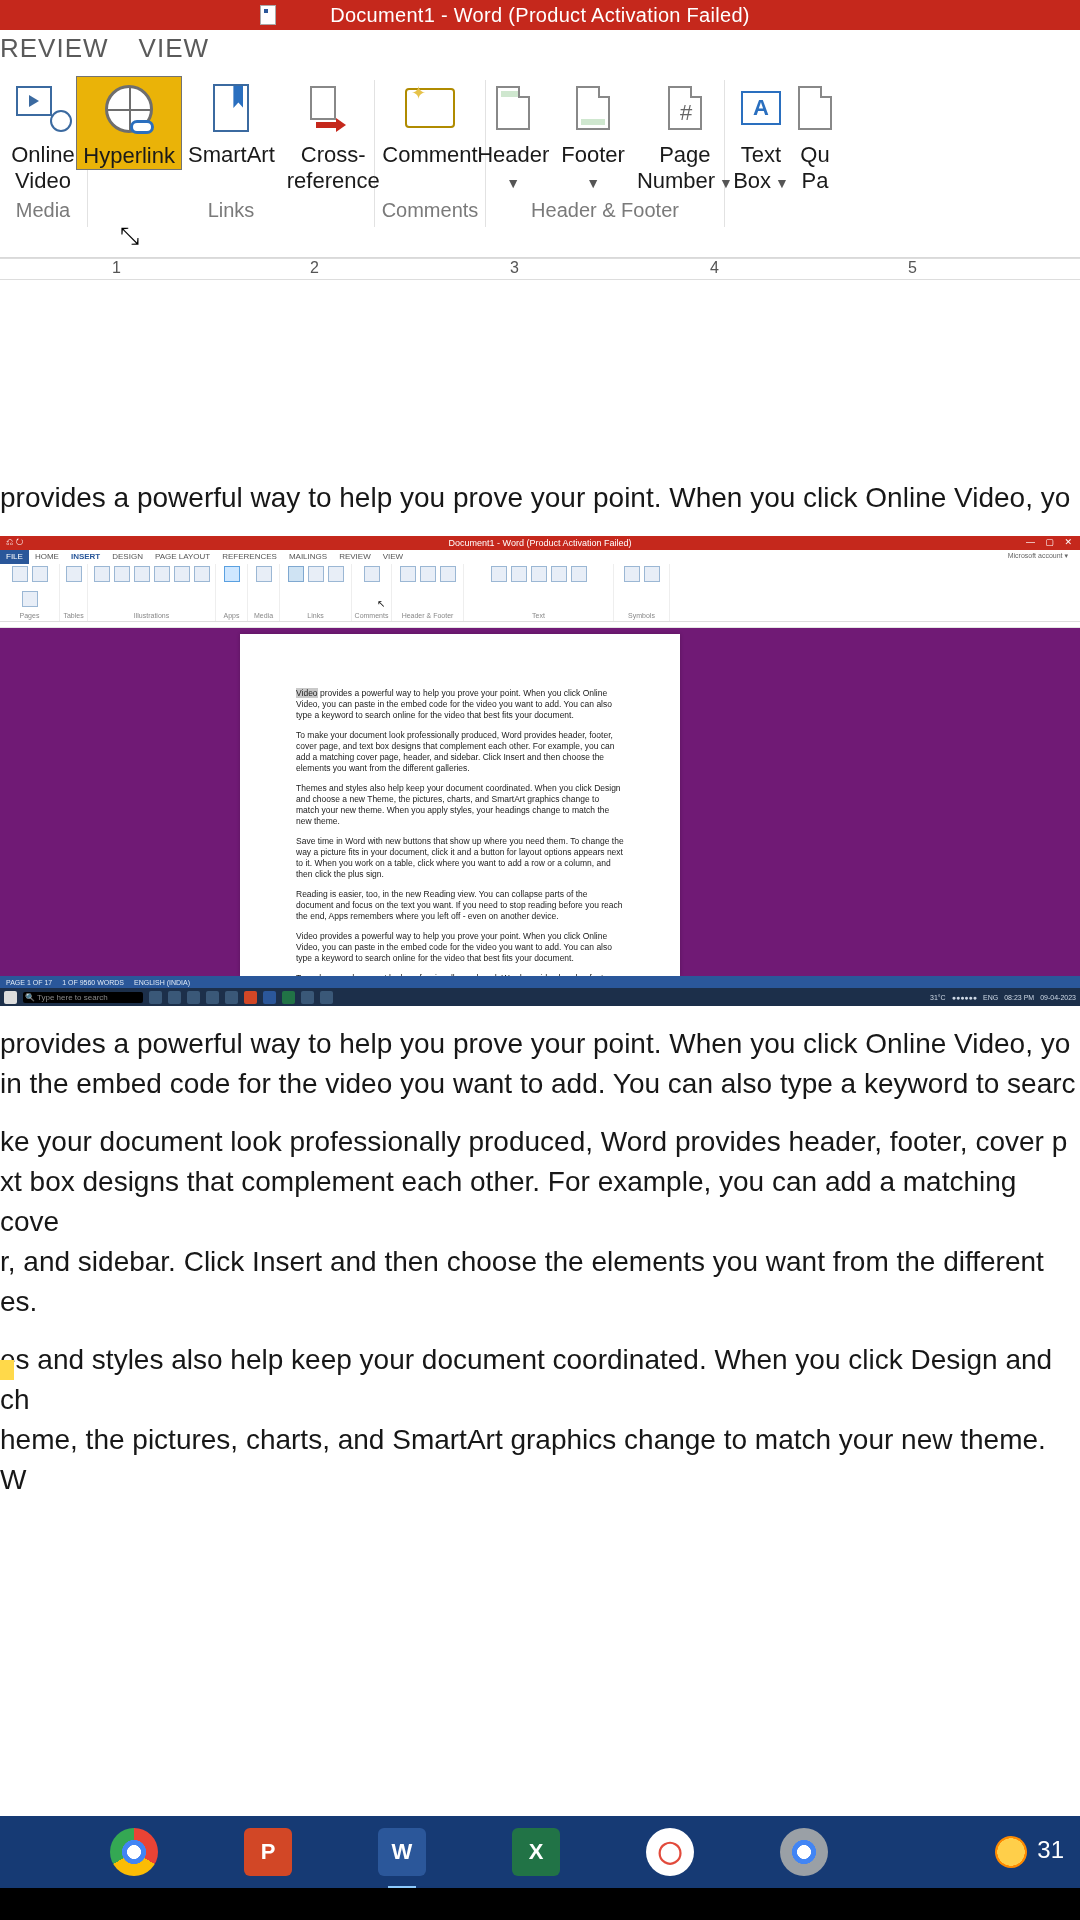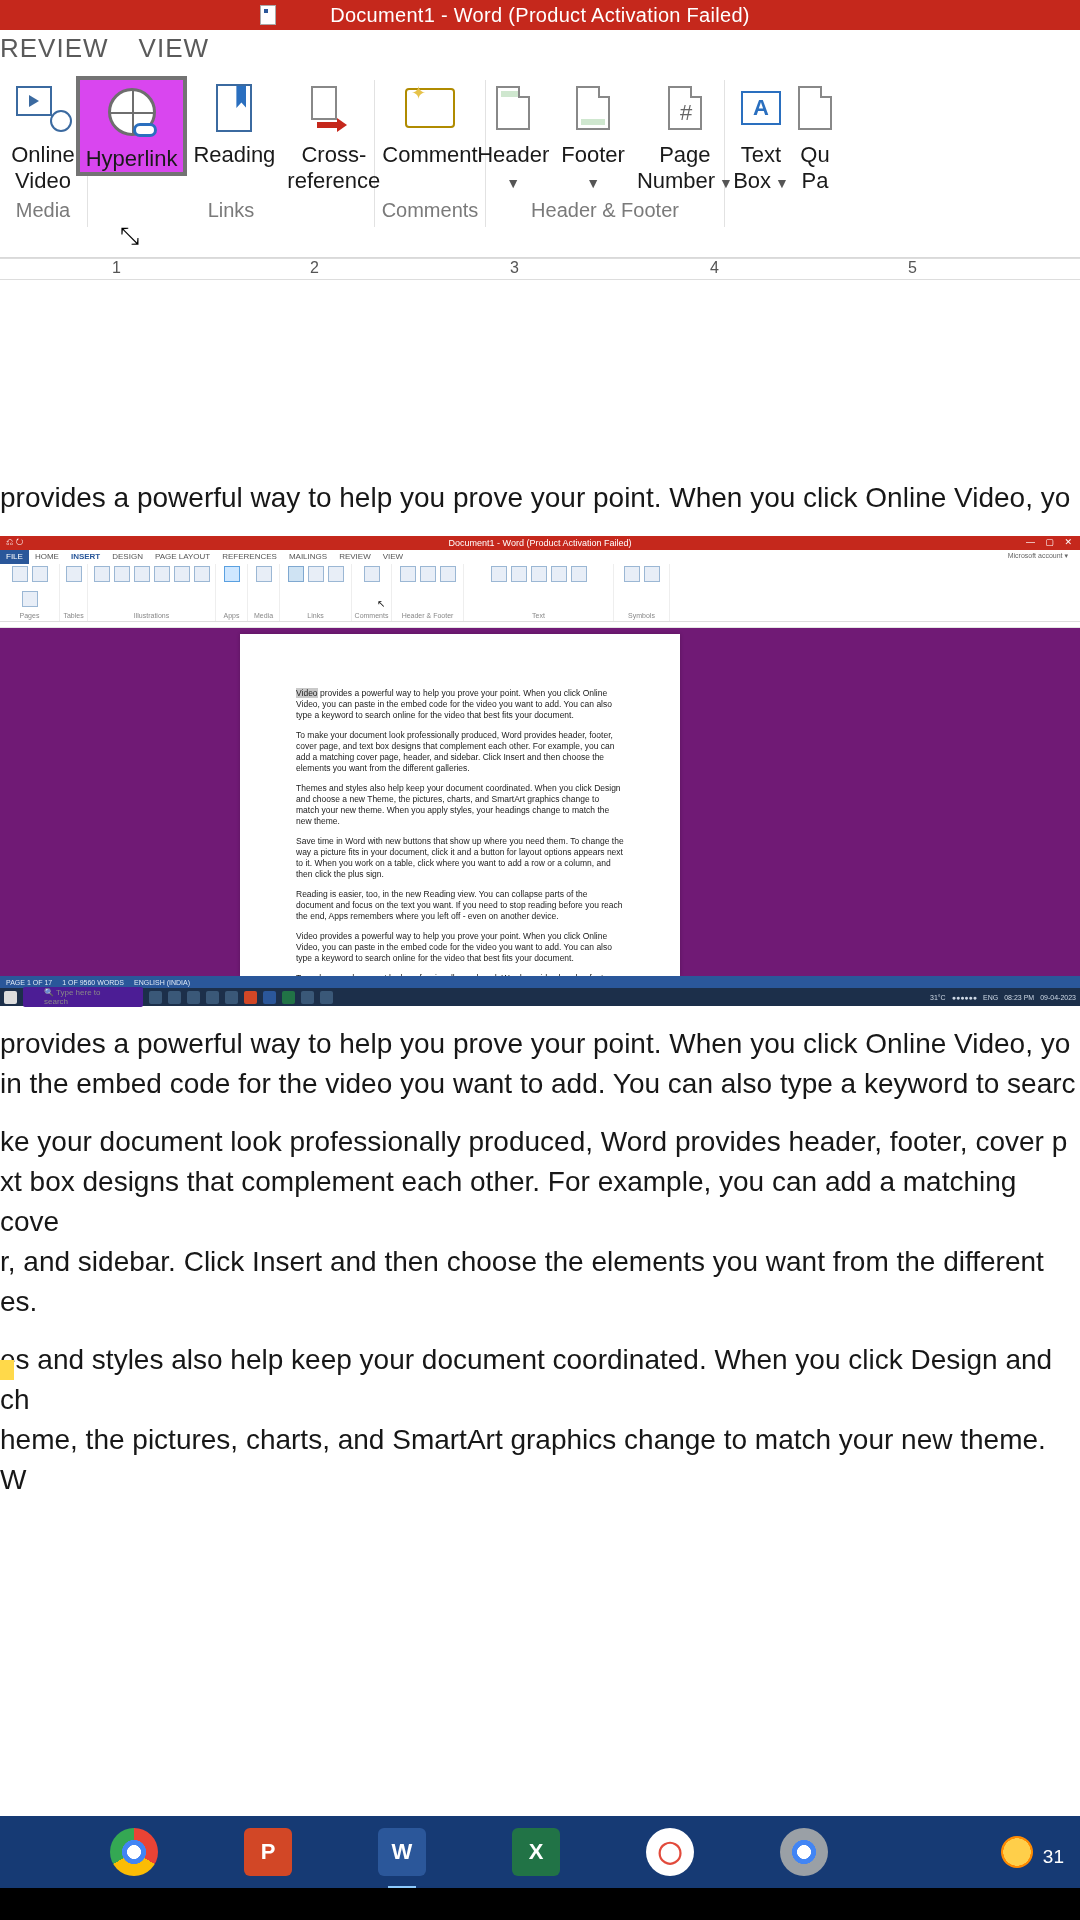--- a/index.html
+++ b/index.html
@@ -13,21 +13,21 @@
 
   .tabs-row { height: 40px; display: flex; align-items: flex-end; padding-left: 0; border-bottom: 0; }
   .tab { padding: 6px 18px 6px 12px; font-size: 26px; color: #5a5a5a; letter-spacing: 1px; cursor: pointer; }
   .tab:first-child { padding-left: 0; }
 
   .ribbon-strip { height: 188px; background: #fff; display: flex; align-items: flex-start; border-bottom: 1px solid #d9d9d9; }
   .ribbon-group { display: flex; flex-direction: column; align-items: center; position: relative; }
   .group-name { font-size: 20px; color: #7a7a7a; position: absolute; bottom: -2px; width: 100%; text-align: center; }
   .cmds { display: flex; height: 150px; align-items: flex-start; padding-top: 6px; }
   .cmd { display: flex; flex-direction: column; align-items: center; padding: 2px 6px 0; cursor: pointer; }
-  .cmd.highlight { background: #d946ef; border: 4px solid #737373; }
+  .cmd.highlight { background: #eab308; border: 1px solid #737373; }
   .cmd .ico { width: 60px; height: 60px; display: flex; align-items: center; justify-content: center; margin-bottom: 4px; }
   .cmd .lbl { font-size: 22px; text-align: center; line-height: 26px; color: #1a1a1a; white-space: pre; }
   .sep-v { width: 1px; align-self: stretch; margin: 10px 1px 30px; background: #e2e2e2; }
   .drop-arrow { font-size: 14px; color: #555; }
 
   
   .i-onlinevideo { position: relative; width: 54px; height: 44px; }
   .i-onlinevideo .fr { position: absolute; left: 0; top: 0; width: 36px; height: 30px; border: 2px solid #3b6aa0; background: #fff; }
   .i-onlinevideo .fr:before { content: ""; position: absolute; left: 11px; top: 7px; border-left: 10px solid #3b6aa0; border-top: 6px solid transparent; border-bottom: 6px solid transparent; }
   .i-onlinevideo .gl { position: absolute; right: -2px; bottom: -2px; width: 22px; height: 22px; border: 2px solid #3b6aa0; border-radius: 50%; background: #fff; }
@@ -87,37 +87,37 @@
   .mini .mg .ib { width: 16px; height: 16px; background: #e8eef7; border: 1px solid #9bb7d4; }
   .mini .mg .ib.hl { background: #cfe3f3; border-color: #7fa8d0; }
   .mini .mg .nm { font-size: 7px; color: #888; }
   .mini .mruler { height: 6px; background: #fff; border-bottom: 1px solid #e5e5e5; }
   .mini .mcanvas { position: absolute; left: 0; right: 0; top: 92px; bottom: 30px; background: #701a75; }
   .mini .mpage { position: absolute; left: 240px; top: 6px; width: 440px; bottom: 0; background: #fff; box-shadow: 0 0 4px rgba(0,0,0,.2); padding: 54px 56px 8px; font-size: 8.5px; color: #222; line-height: 11px; overflow: hidden; }
   .mini .mpage p { margin-bottom: 9px; }
   .mini .mpage .sel { background: #c9c9c9; }
   .mini .mstatus { position: absolute; left: 0; right: 0; bottom: 18px; height: 12px; background: #2a579a; color: #dfe9f5; font-size: 7px; display: flex; align-items: center; padding: 0 6px; gap: 10px; }
   .mini .mtaskbar { position: absolute; left: 0; right: 0; bottom: 0; height: 18px; background: #1c2f4a; display: flex; align-items: center; padding: 0 4px; gap: 6px; }
-  .mini .mtaskbar .srch { background: #4c1d95; color: #888; font-size: 8px; padding: 1px 21px; border-radius: 2px; width: 120px; }
+  .mini .mtaskbar .srch { background: #000000; color: #888; font-size: 8px; padding: 1px 2px; border-radius: 2px; width: 120px; }
   .mini .mtaskbar .ic { width: 13px; height: 13px; background: #3a5878; border-radius: 2px; }
   .mini .mtaskbar .tray { margin-left: auto; display: flex; align-items: center; gap: 6px; }
   .mini .mtaskbar .tray span { color: #cfd9e6; font-size: 7px; }
   .mini .cur { position: absolute; left: 377px; top: 62px; font-size: 10px; color: #000; }
 
   
   .big-taskbar { position: absolute; left: 0; right: 0; bottom: 32px; height: 72px; background: #163a74; display: flex; align-items: center; gap: 86px; padding-left: 110px; }
   .big-taskbar .app { width: 48px; height: 48px; border-radius: 6px; display: flex; align-items: center; justify-content: center; font-weight: bold; font-size: 22px; color: #fff; cursor: pointer; }
   .big-taskbar .app.chrome { background: radial-gradient(circle at 50% 50%, #fff 0 20%, #4285f4 21% 35%, transparent 36%), conic-gradient(#ea4335 0 120deg, #fbbc05 120deg 240deg, #34a853 240deg 360deg); border-radius: 50%; }
   .big-taskbar .app.ppt  { background: #d24726; }
   .big-taskbar .app.word { background: #2b579a; position: relative; }
   .big-taskbar .app.word:after { content: ""; position: absolute; left: 10px; right: 10px; bottom: -13px; height: 3px; background: #8ecbff; }
   .big-taskbar .app.excel{ background: #217346; }
   .big-taskbar .app.rec  { background: #fff; color: #e24a3b; border-radius: 50%; }
   .big-taskbar .app.chrome2 { background: radial-gradient(circle at 50% 50%, #fff 0 20%, #4285f4 21% 35%, transparent 36%), conic-gradient(#9aa0a6 0 360deg); border-radius: 50%; } 
-  .big-taskbar .weather { margin-left: auto; display: flex; align-items: flex-end; gap: 10px; padding-right: 16px; color: #fff; font-size: 19px; }
+  .big-taskbar .weather { margin-left: auto; display: flex; align-items: flex-start; gap: 10px; padding-right: 16px; color: #fff; font-size: 24px; }
   .big-taskbar .weather .sun { width: 32px; height: 32px; border-radius: 50%; background: radial-gradient(circle, #ffcf4a 0 60%, #ff8a00 61% 100%); }
 
   .bottom-black { position: absolute; left: 0; right: 0; bottom: 0; height: 32px; background: #000; }
   .left-crop { position: absolute; left: 0; top: 1360px; width: 14px; height: 20px; background: #ffd94a; }
 </style>
 </head>
 <body>
 
 <div class="title-bar">
   <span class="doc-icon"></span>
@@ -155,21 +155,21 @@
             <div class="i-globe">
               <div class="link"></div>
             </div>
           </div>
         <div class="lbl">Hyperlink</div>
       </div>
       <div class="cmd">
         <div class="ico">
             <div class="i-bookmark"></div>
           </div>
-        <div class="lbl">Reading</div>
+        <div class="lbl">SmartArt</div>
       </div>
       <div class="cmd">
         <div class="ico">
             <div class="i-xref">
               <div class="pg"></div>
               <div class="pg"></div>
               <div class="ar"></div>
             </div>
           </div>
         <div class="lbl">Cross-

